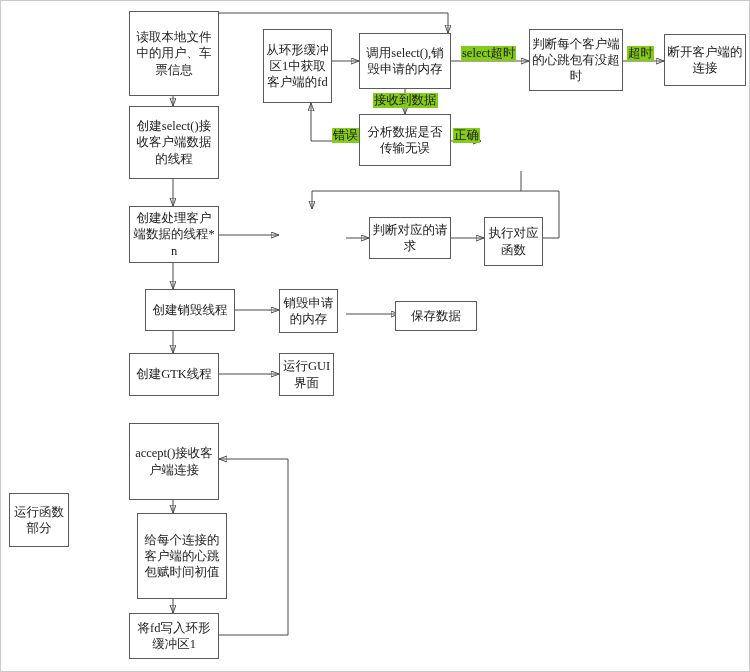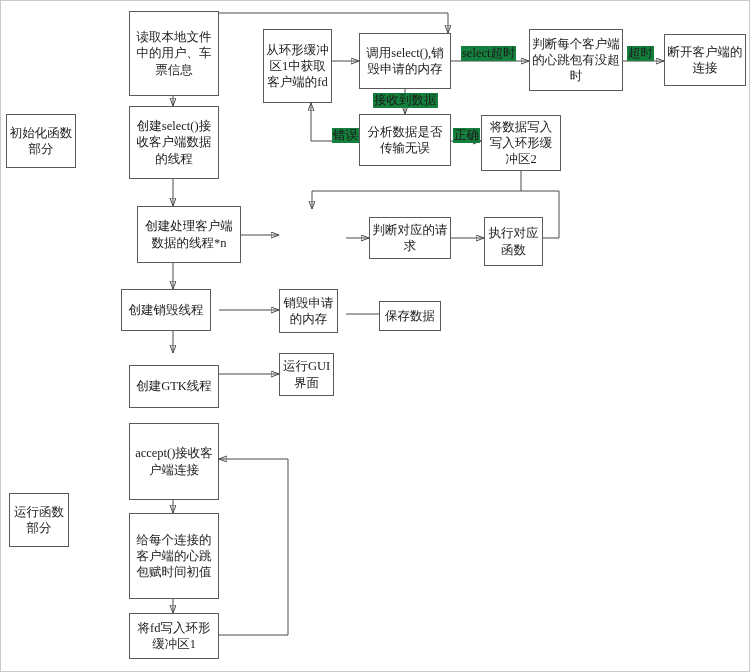--- a/index.html
+++ b/index.html
@@ -22,21 +22,21 @@
     display:flex;align-items:center;justify-content:center;
     text-align:center;
     font-size:12.5px;line-height:1.3;
     padding:2px;box-sizing:border-box;
     z-index:1;
     word-break:break-all;
   }
   .elabel{
     position:absolute;
     font-size:12.5px;line-height:1.2;
-    background:#15803d;
+    background:#84cc16;
     padding:0 1px;
     z-index:2;
     white-space:nowrap;
   }
 </style>
 </head>
 <body>
 
 <div class="canvas">
 
@@ -63,42 +63,40 @@
     <path d="M345,237 L368,237" marker-end="url(#arr)"></path>
     <path d="M437,237 L483,237" marker-end="url(#arr)"></path>
     <path d="M218,309 L278,309" marker-end="url(#arr)"></path>
     <path d="M345,313 L398,313" marker-end="url(#arr)"></path>
     <path d="M218,373 L278,373" marker-end="url(#arr)"></path>
     <path d="M172,490 L172,512" marker-end="url(#arr)"></path>
     <path d="M172,598 L172,612" marker-end="url(#arr)"></path>
     <path d="M218,634 L287,634 L287,458 L218,458" marker-end="url(#arr)"></path>
   </svg>
 
-  <div class="node" style="left:5px;top:113px;width:70px;height:54px">初始化函数部分</div>
   <div class="node" style="left:8px;top:492px;width:60px;height:54px">运行函数部分</div>
 
   <div class="node" style="left:128px;top:105px;width:90px;height:73px">创建select()接收客户端数据的线程</div>
   <div class="node" style="left:128px;top:10px;width:90px;height:85px">读取本地文件中的用户、车票信息</div>
-  <div class="node" style="left:136px;top:205px;width:104px;height:57px">创建处理客户端数据的线程*n</div>
-  <div class="node" style="left:120px;top:288px;width:90px;height:42px">创建销毁线程</div>
-  <div class="node" style="left:128px;top:364px;width:90px;height:43px">创建GTK线程</div>
+  <div class="node" style="left:128px;top:205px;width:90px;height:57px">创建处理客户端数据的线程*n</div>
+  <div class="node" style="left:144px;top:288px;width:90px;height:42px">创建销毁线程</div>
+  <div class="node" style="left:128px;top:352px;width:90px;height:43px">创建GTK线程</div>
   <div class="node" style="left:128px;top:422px;width:90px;height:77px">accept()接收客户端连接</div>
-  <div class="node" style="left:128px;top:512px;width:90px;height:86px">给每个连接的客户端的心跳包赋时间初值</div>
+  <div class="node" style="left:136px;top:512px;width:90px;height:86px">给每个连接的客户端的心跳包赋时间初值</div>
   <div class="node" style="left:128px;top:612px;width:90px;height:46px">将fd写入环形缓冲区1</div>
 
   <div class="node" style="left:262px;top:28px;width:69px;height:74px">从环形缓冲区1中获取客户端的fd</div>
   <div class="node" style="left:278px;top:288px;width:59px;height:44px">销毁申请的内存</div>
   <div class="node" style="left:278px;top:352px;width:55px;height:43px">运行GUI界面</div>
 
   <div class="node" style="left:358px;top:32px;width:92px;height:56px">调用select(),销毁申请的内存</div>
   <div class="node" style="left:358px;top:113px;width:92px;height:52px">分析数据是否传输无误</div>
   <div class="node" style="left:368px;top:216px;width:82px;height:42px">判断对应的请求</div>
-  <div class="node" style="left:378px;top:300px;width:62px;height:30px">保存数据</div>
+  <div class="node" style="left:394px;top:300px;width:82px;height:30px">保存数据</div>
 
-  <div class="node" style="left:480px;top:114px;width:80px;height:56px">将数据写入写入环形缓冲区2</div>
   <div class="node" style="left:528px;top:28px;width:94px;height:62px">判断每个客户端的心跳包有没超时</div>
   <div class="node" style="left:483px;top:216px;width:59px;height:49px">执行对应函数</div>
   <div class="node" style="left:663px;top:33px;width:82px;height:52px">断开客户端的连接</div>
 
   <div class="elabel" style="left:460px;top:45px">select超时</div>
   <div class="elabel" style="left:626px;top:45px">超时</div>
   <div class="elabel" style="left:372px;top:92px">接收到数据</div>
   <div class="elabel" style="left:452px;top:127px">正确</div>
   <div class="elabel" style="left:331px;top:127px">错误</div>
 

